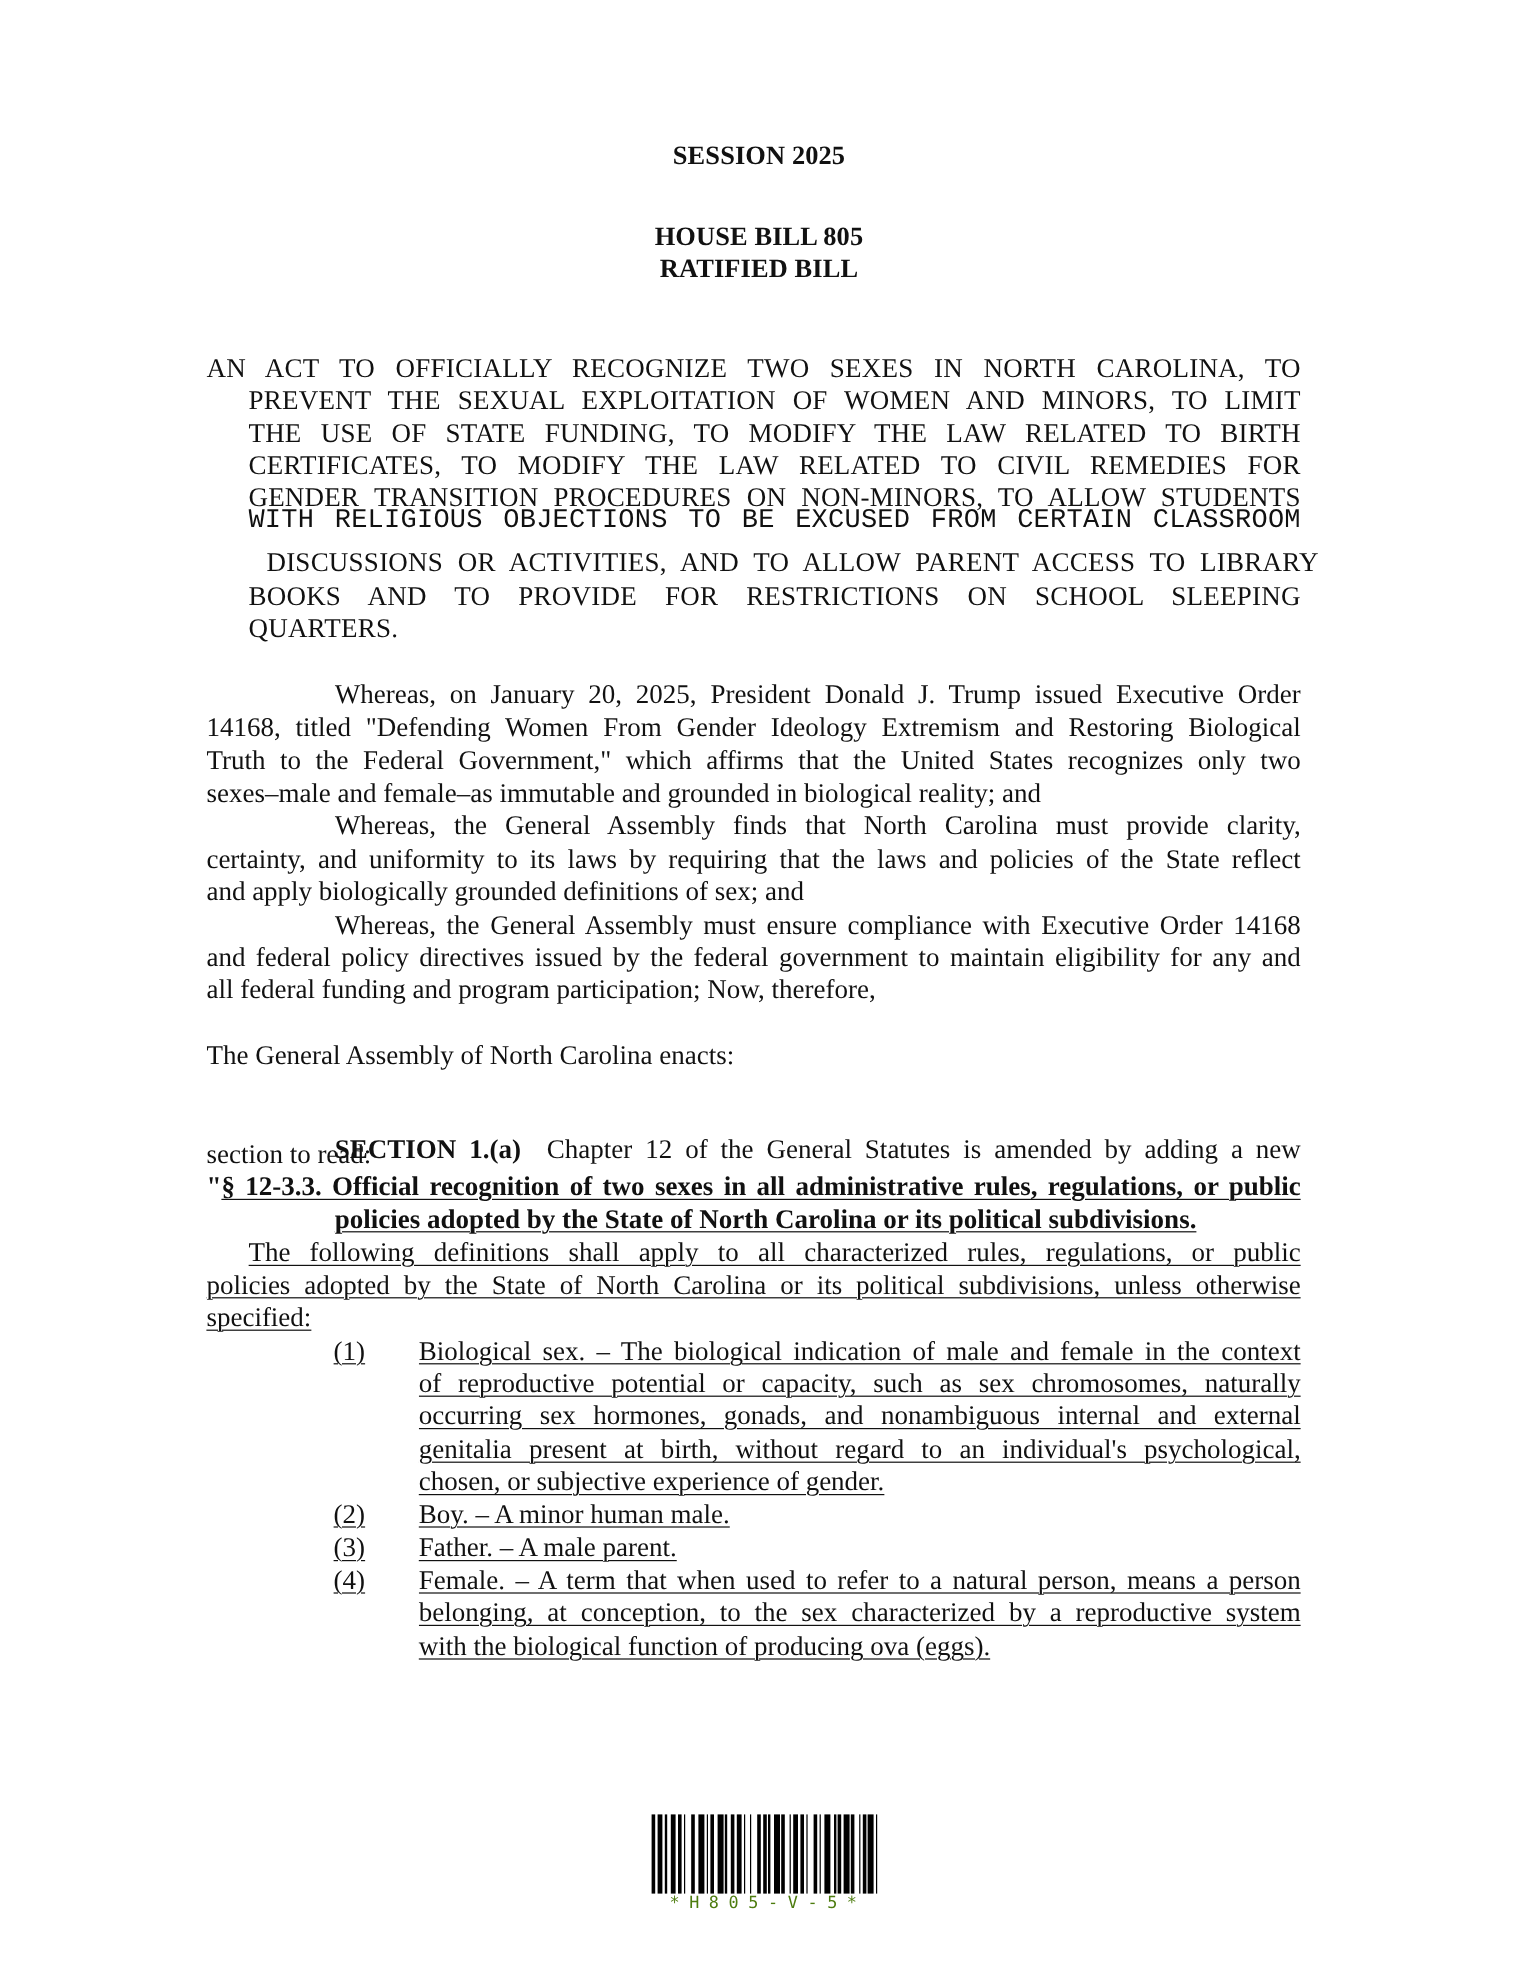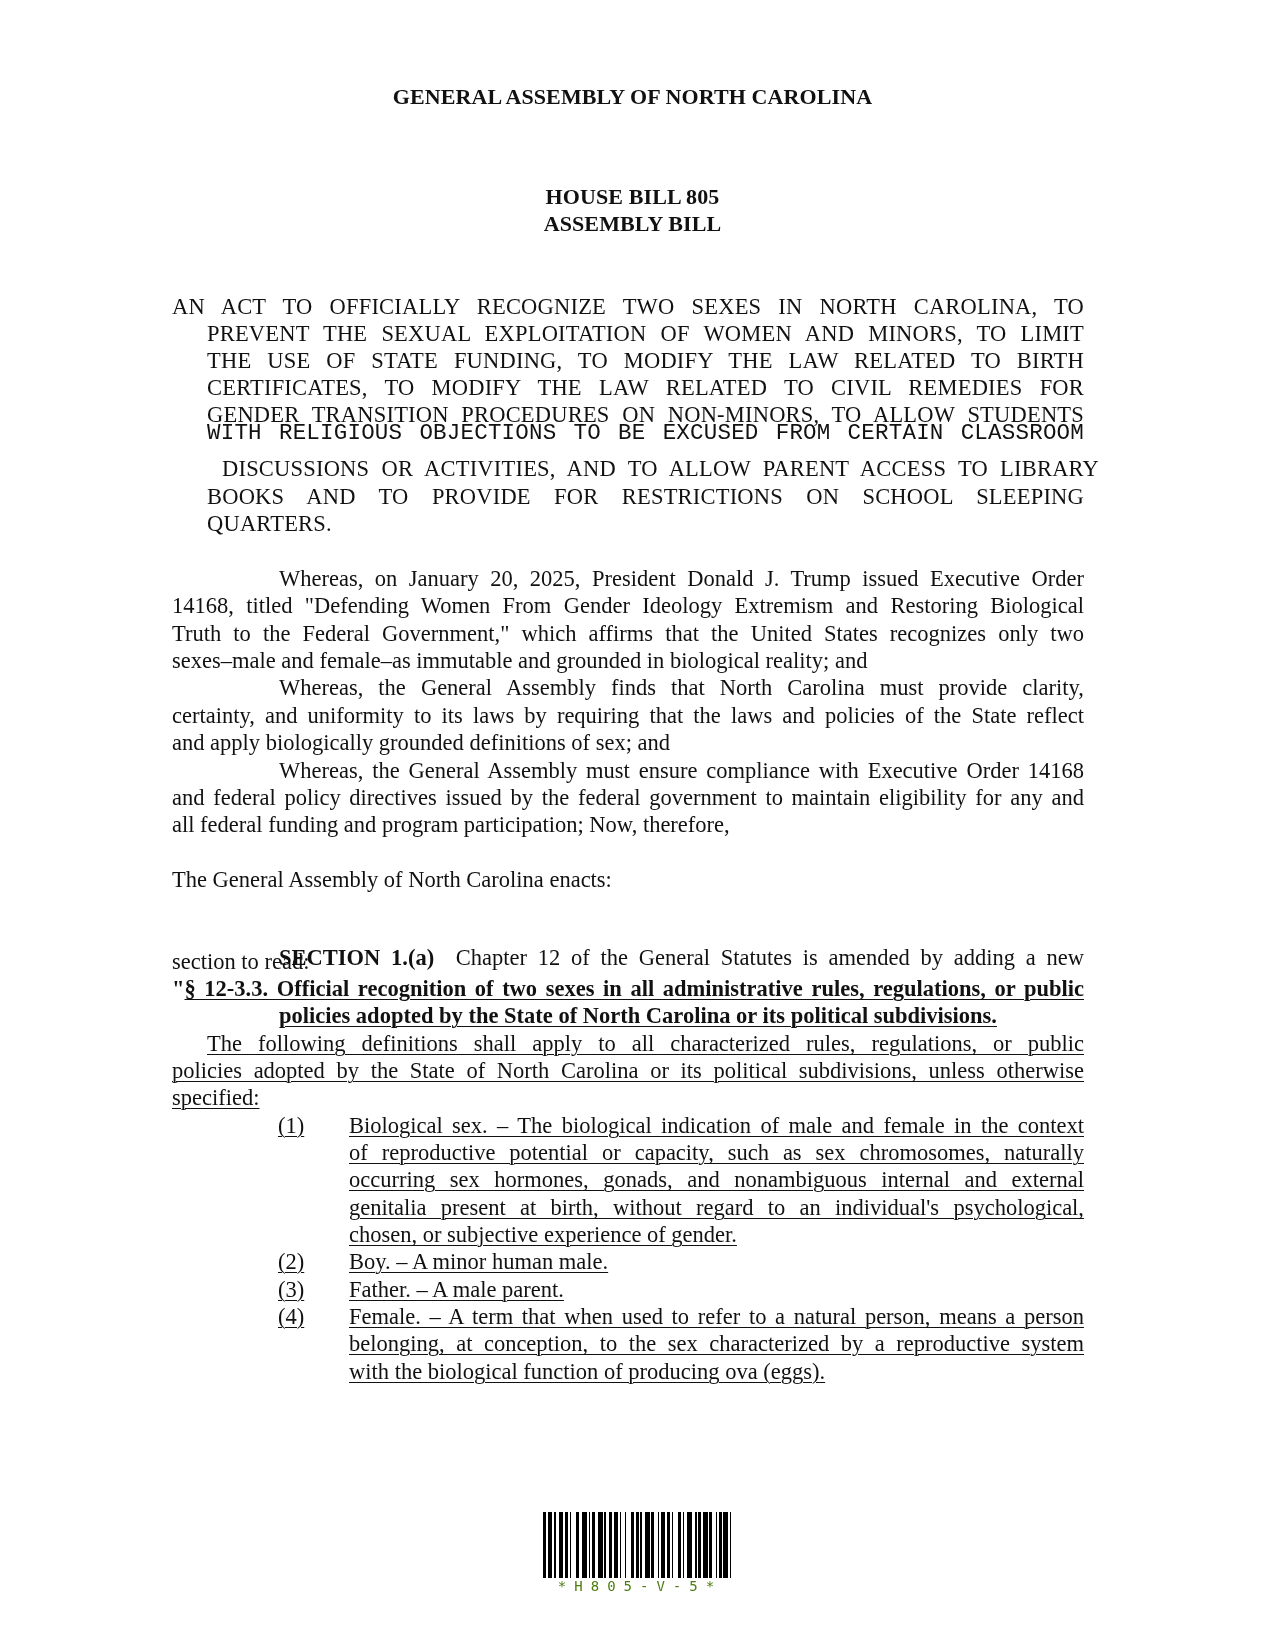--- a/index.html
+++ b/index.html
@@ -32,23 +32,23 @@
     position: absolute; left: 520px; top: 1578px; width: 240px; text-align: center;
     font-family: "DejaVu Sans Mono", "Liberation Mono", monospace; font-size: 14px;
     letter-spacing: 8px; color: #4d7c0f;
   }
 </style>
 </head>
 <body>
 
 <div class="page">
 
-  <div class="hdr" style="top:84px;">GENERAL ASSEMBLY OF NORTH CAROLINA</div>
+  <div class="hdr" style="top:117px;">SESSION 2025</div>
   <div class="hdr" style="top:184px;">HOUSE BILL 805</div>
-  <div class="hdr" style="top:211px;">ASSEMBLY BILL</div>
+  <div class="hdr" style="top:211px;">RATIFIED BILL</div>
 
   <div>
     <div class="line just caps" style="left:172px; top:293px; width:912px;">AN ACT TO OFFICIALLY RECOGNIZE TWO SEXES IN NORTH CAROLINA, TO</div>
     <div class="line just caps" style="left:207px; top:320px; width:877px;">PREVENT THE SEXUAL EXPLOITATION OF WOMEN AND MINORS, TO LIMIT</div>
     <div class="line just caps" style="left:207px; top:347px; width:877px;">THE USE OF STATE FUNDING, TO MODIFY THE LAW RELATED TO BIRTH</div>
     <div class="line just caps" style="left:207px; top:374px; width:877px;">CERTIFICATES, TO MODIFY THE LAW RELATED TO CIVIL REMEDIES FOR</div>
     <div class="line just caps" style="left:207px; top:401px; width:877px;">GENDER TRANSITION PROCEDURES ON NON-MINORS, TO ALLOW STUDENTS</div>
     <div class="line just caps" style="left:207px; top:420px; width:877px;font-family:Liberation Mono, monospace;">WITH RELIGIOUS OBJECTIONS TO BE EXCUSED FROM CERTAIN CLASSROOM</div>
     <div class="line just caps" style="left:222px; top:455px; width:877px;">DISCUSSIONS OR ACTIVITIES, AND TO ALLOW PARENT ACCESS TO LIBRARY</div>
     <div class="line just caps" style="left:207px; top:483px; width:877px;">BOOKS AND TO PROVIDE FOR RESTRICTIONS ON SCHOOL SLEEPING</div>

